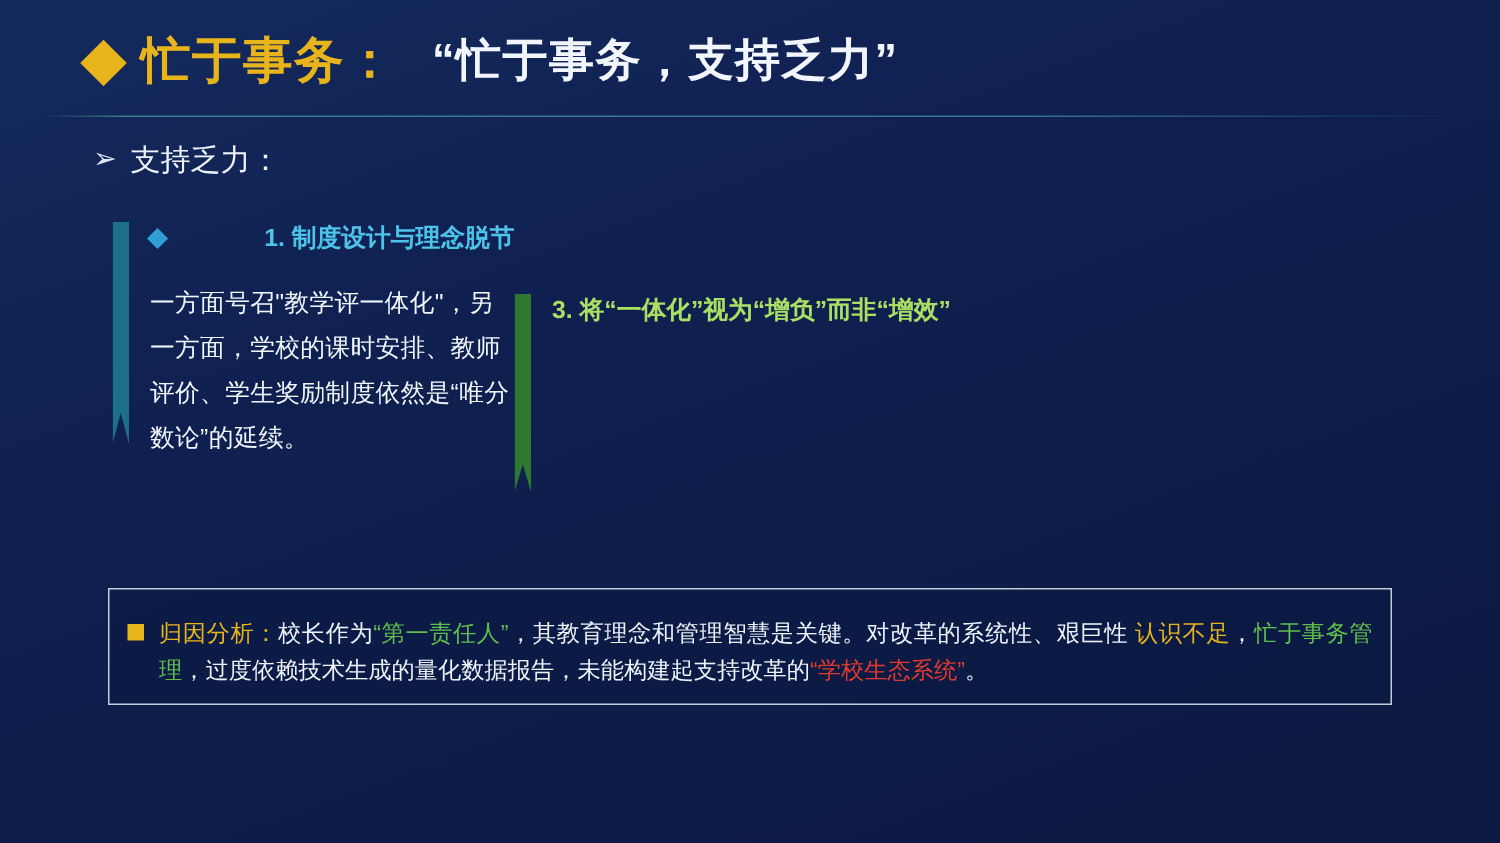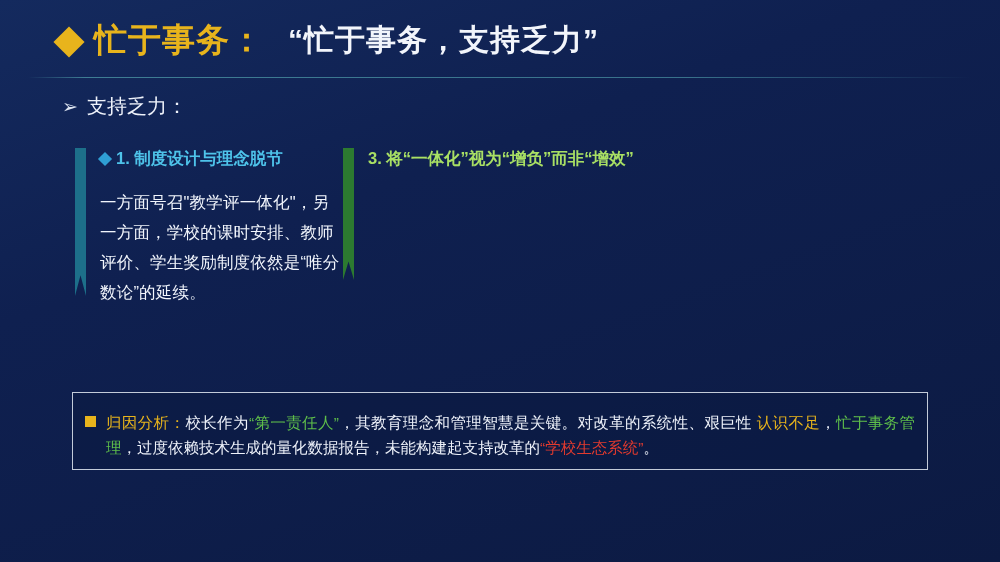--- a/index.html
+++ b/index.html
@@ -82,21 +82,21 @@
     top: 148px;
     width: 880px;
     display: flex;
   }
   .col {
     position: relative;
     display: flex;
   }
   .col-1 { width: 268px; }
   .col-2 { width: 260px; }
-  .col-3 { width: 348px; }
+  .col-3 { width: 348px; margin-top: 48px; }
 
   .ribbon {
     position: relative;
     width: 11px;
     flex: 0 0 auto;
     margin-right: 14px;
   }
   .ribbon .bar {
     position: absolute;
     left: 0; top: 0;
@@ -109,20 +109,21 @@
   .col-body { flex: 1 1 auto; min-width: 0; }
 
   .col-head {
     display: flex;
     align-items: center;
     gap: 6px;
     font-size: 16.5px;
     font-weight: bold;
     white-space: nowrap;
     margin-bottom: 17px;
+    justify-content: space-between;
   }
   .head-diamond {
     width: 10px; height: 10px;
     transform: rotate(45deg);
     flex: 0 0 auto;
   }
   .h1 { color: #4ec3ea; }
   .h1 .head-diamond { background: #2f9fd4; }
   .h2 { color: #ef7e33; }
   .h2 .head-diamond { background: #ef7e33; }

